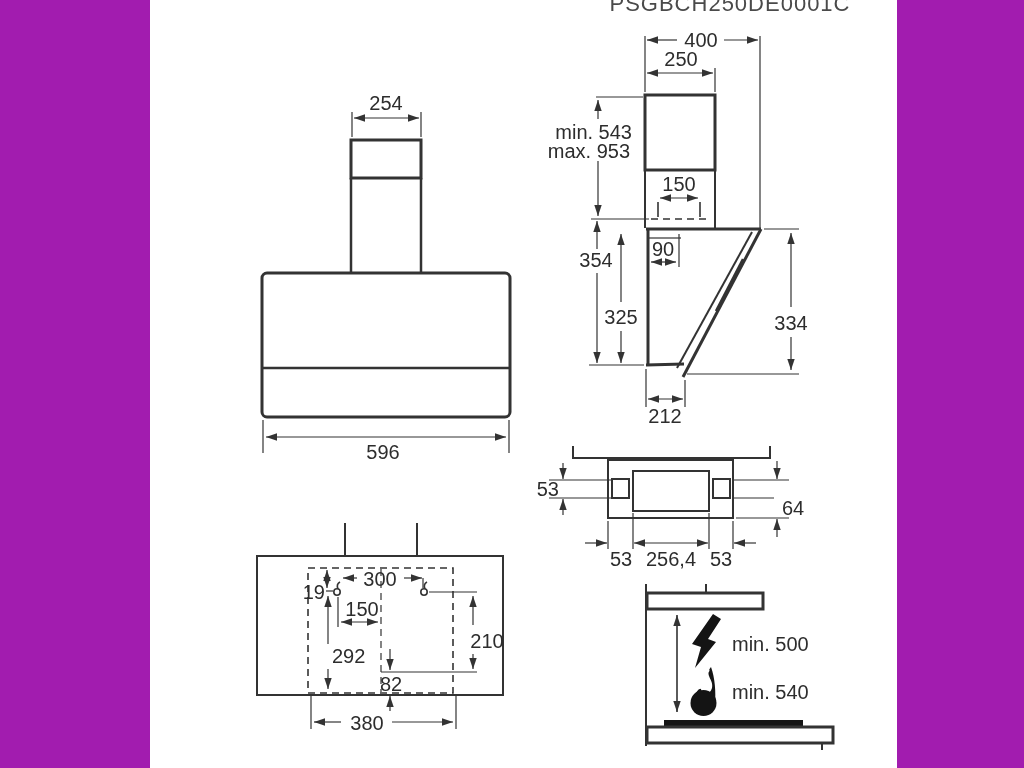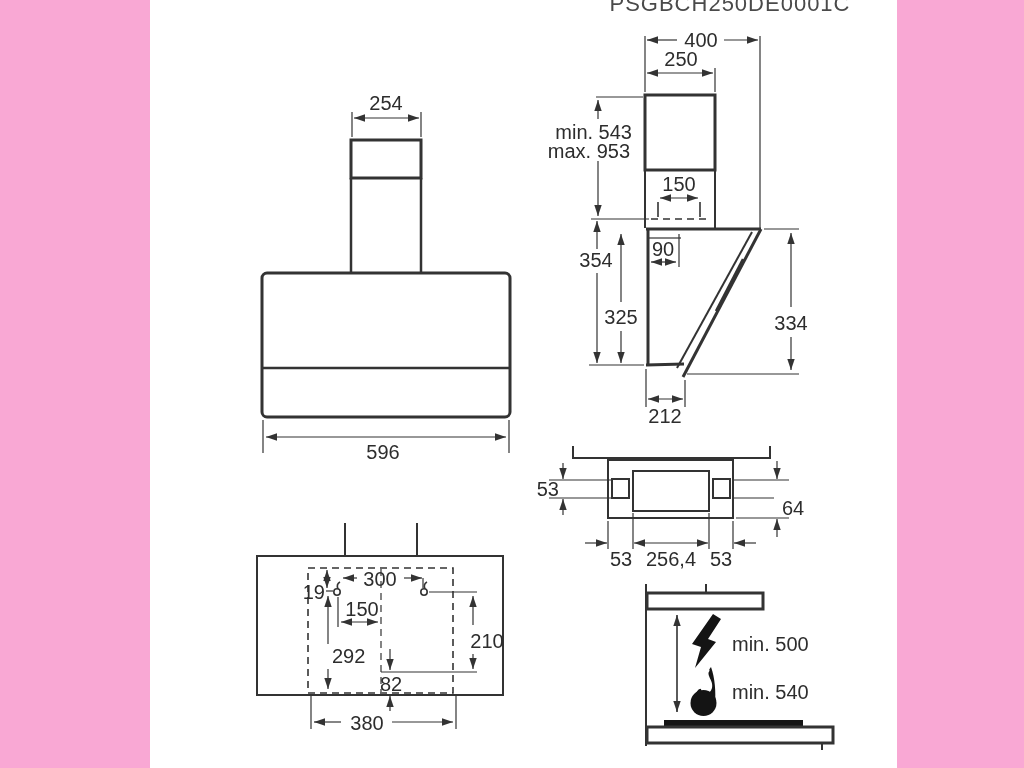--- a/index.html
+++ b/index.html
@@ -1,16 +1,16 @@
 <!DOCTYPE html>
 <html><head>
 <meta charset="utf-8">
 <style>
   html,body{margin:0;padding:0;background:#000;width:1024px;height:768px;overflow:hidden;}
-  #stage{position:relative;width:1024px;height:768px;background:#f9a8d4;}
+  #stage{position:relative;width:1024px;height:768px;background:#a21caf;}
   svg{position:absolute;left:0;top:0;}
   text{font-family:"Liberation Sans","DejaVu Sans",sans-serif;fill:#2d2d2d;font-size:20px;}
   .code{font-size:22px;fill:#4a4a4a;letter-spacing:1px;}
   .ln{stroke:#333;fill:none;}
   .w1{stroke-width:1.2;}
   .w15{stroke-width:1.6;}
   .w2{stroke-width:2;}
   .w25{stroke-width:2.5;}
   .w3{stroke-width:3;}
   .fillw{fill:#fff;}

